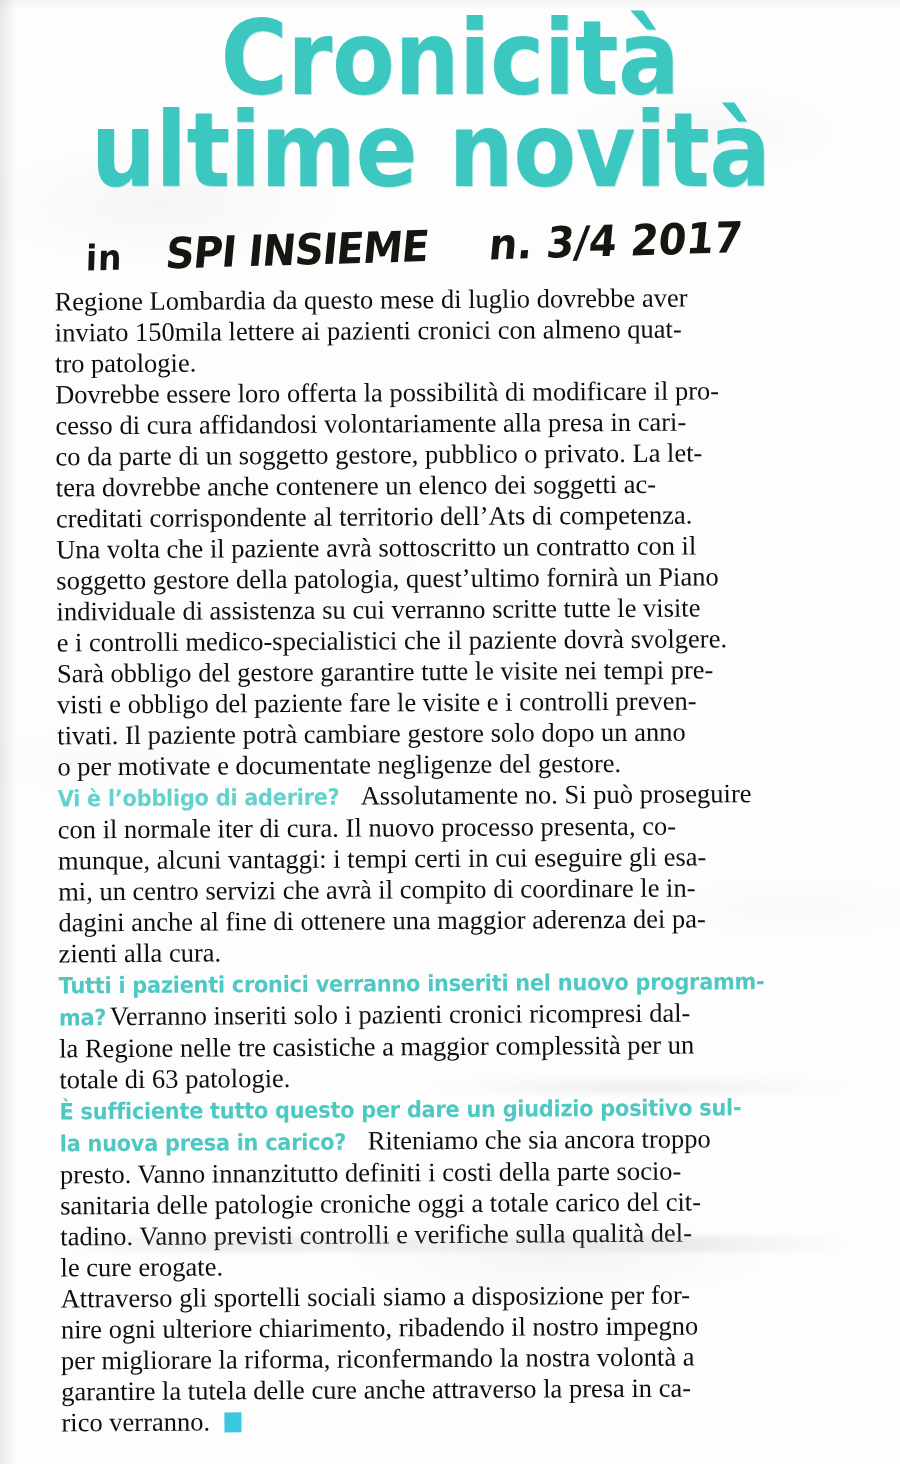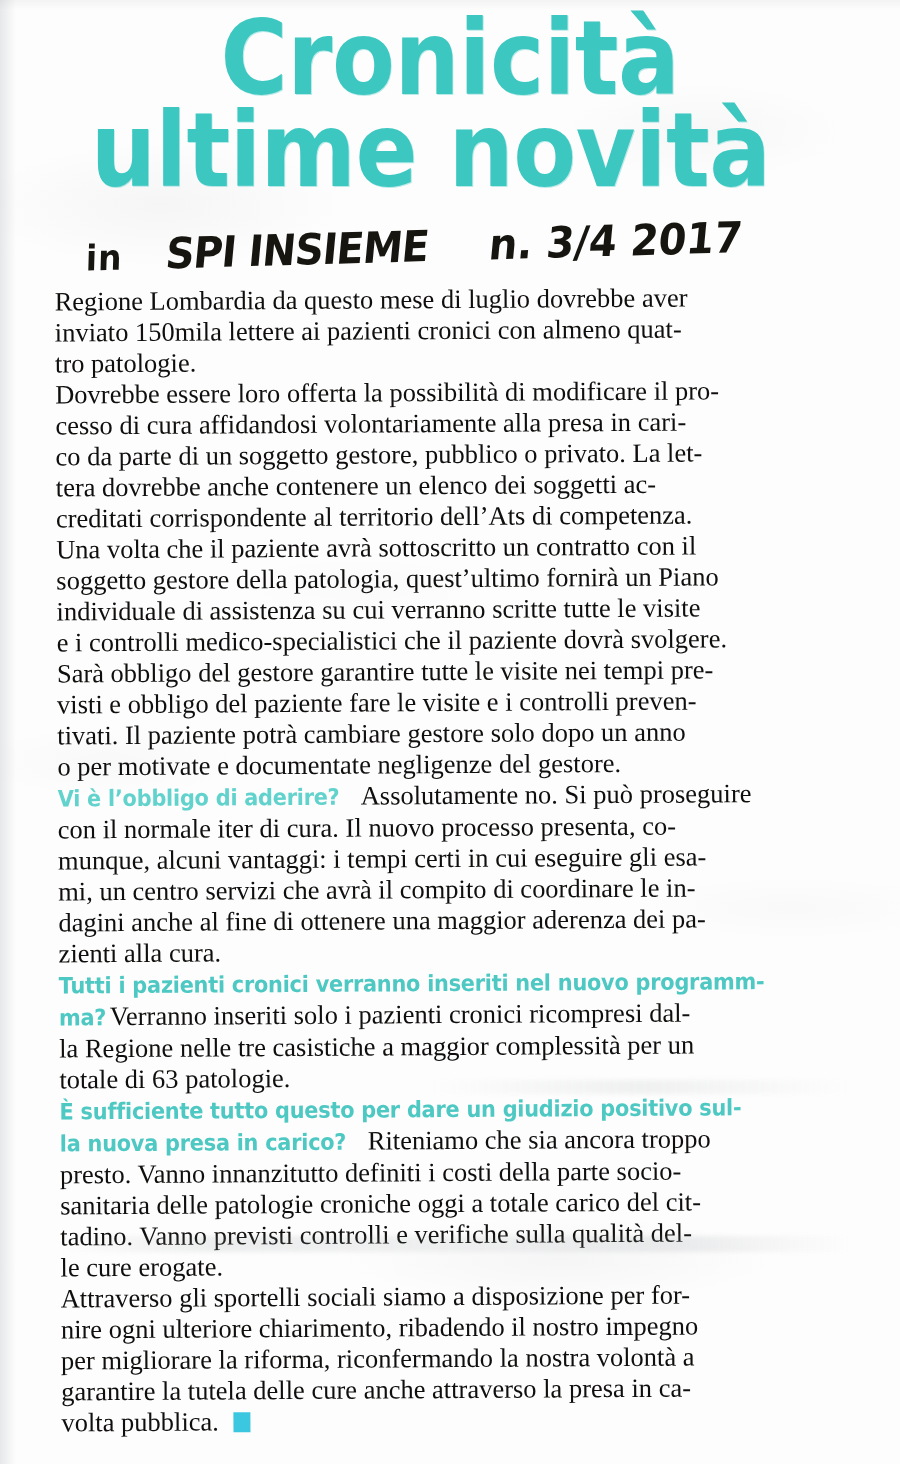--- a/index.html
+++ b/index.html
@@ -226,21 +226,21 @@
       <span class="line">sanitaria delle patologie croniche oggi a totale carico del cit-</span>
       <span class="line">tadino. Vanno previsti controlli e verifiche sulla qualità del-</span>
       <span class="line">le cure erogate.</span>
     </p>
 
     <p>
       <span class="line">Attraverso gli sportelli sociali siamo a disposizione per for-</span>
       <span class="line">nire ogni ulteriore chiarimento, ribadendo il nostro impegno</span>
       <span class="line">per migliorare la riforma, riconfermando la nostra volontà a</span>
       <span class="line">garantire la tutela delle cure anche attraverso la presa in ca-</span>
-      <span class="line"><span>volta pubblica.</span><span class="endmark"></span></span>
+      <span class="line"><span>rico verranno.</span><span class="endmark"></span></span>
     </p>
 
   </div>
 
   <div class="smudge"></div>
   <div class="smudge2"></div>
 
 </div>
 
 </body></html>

